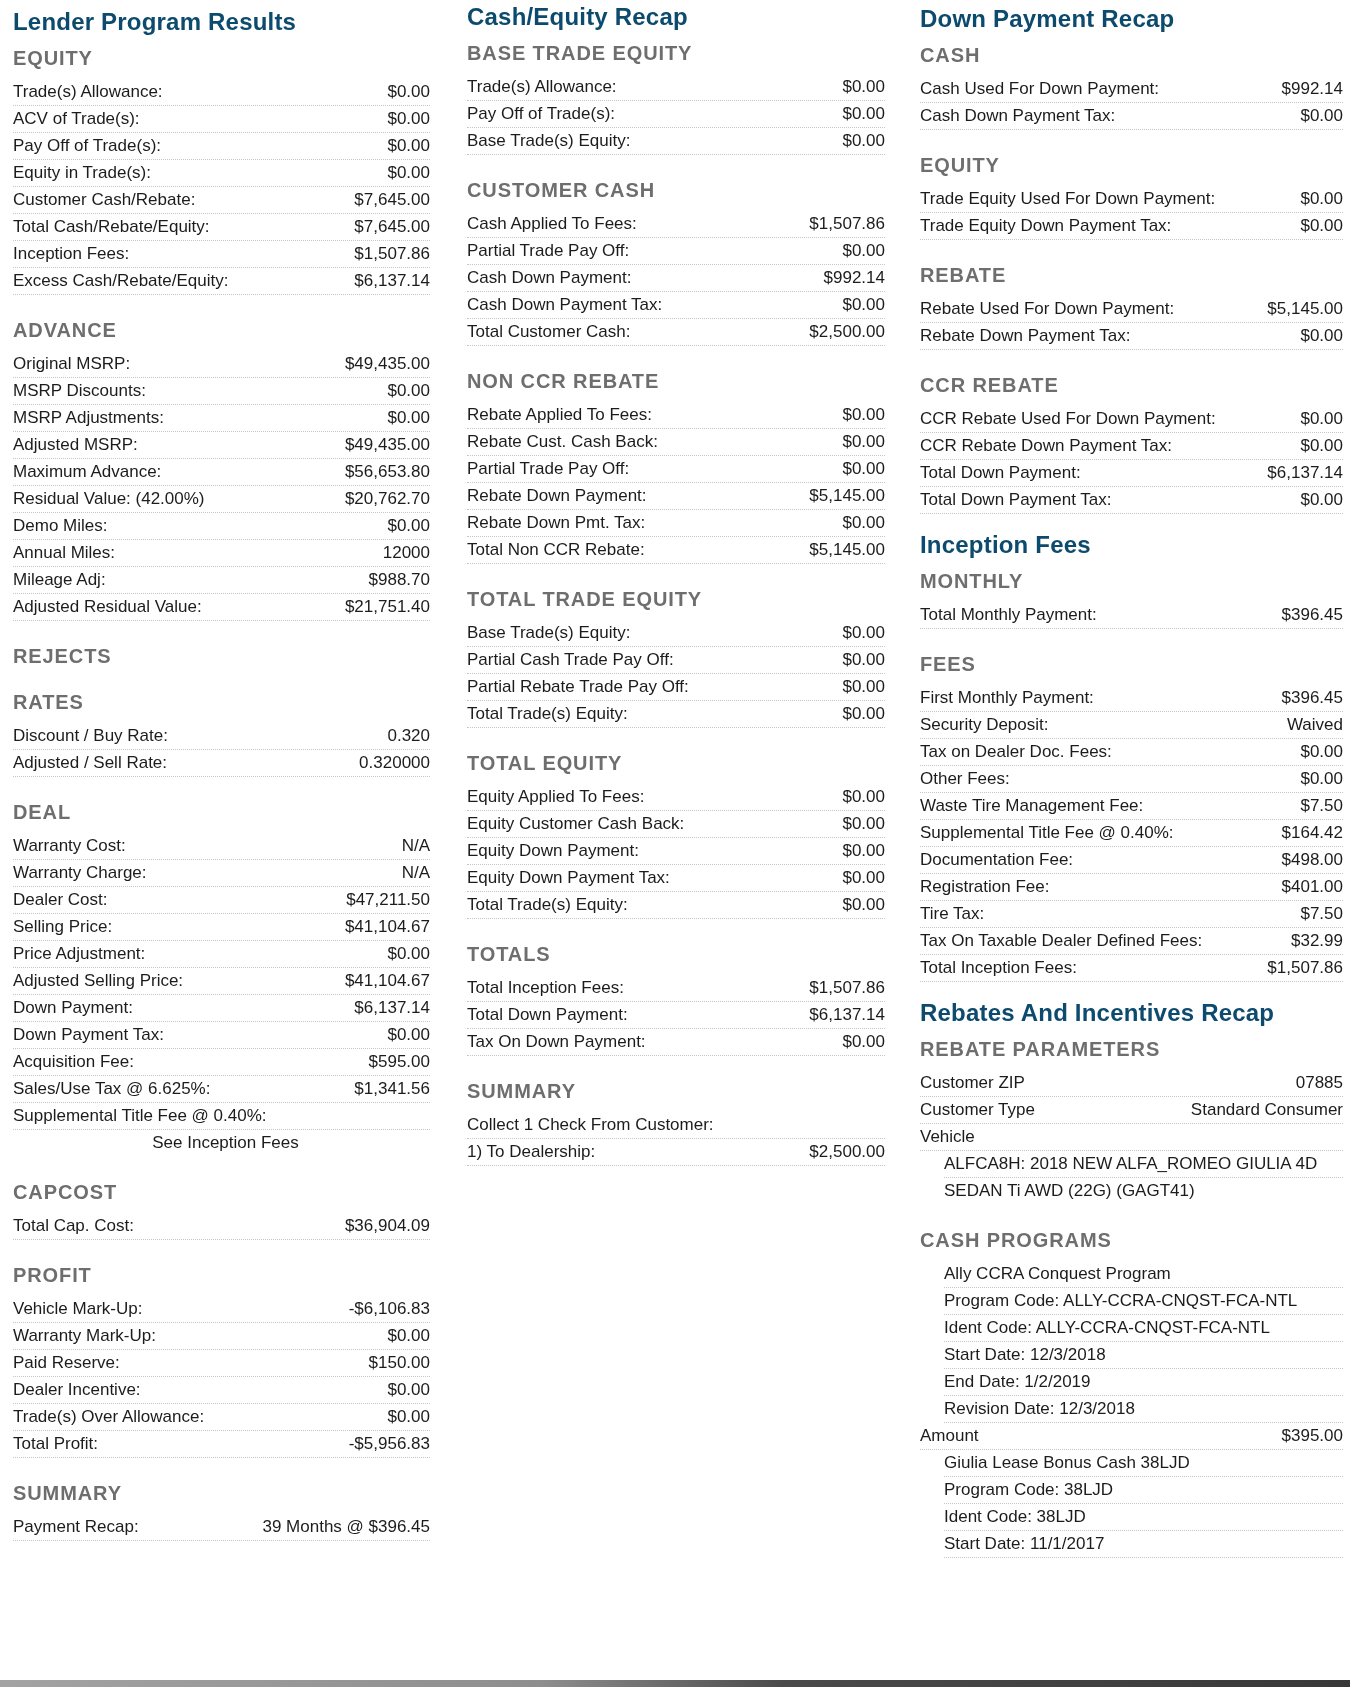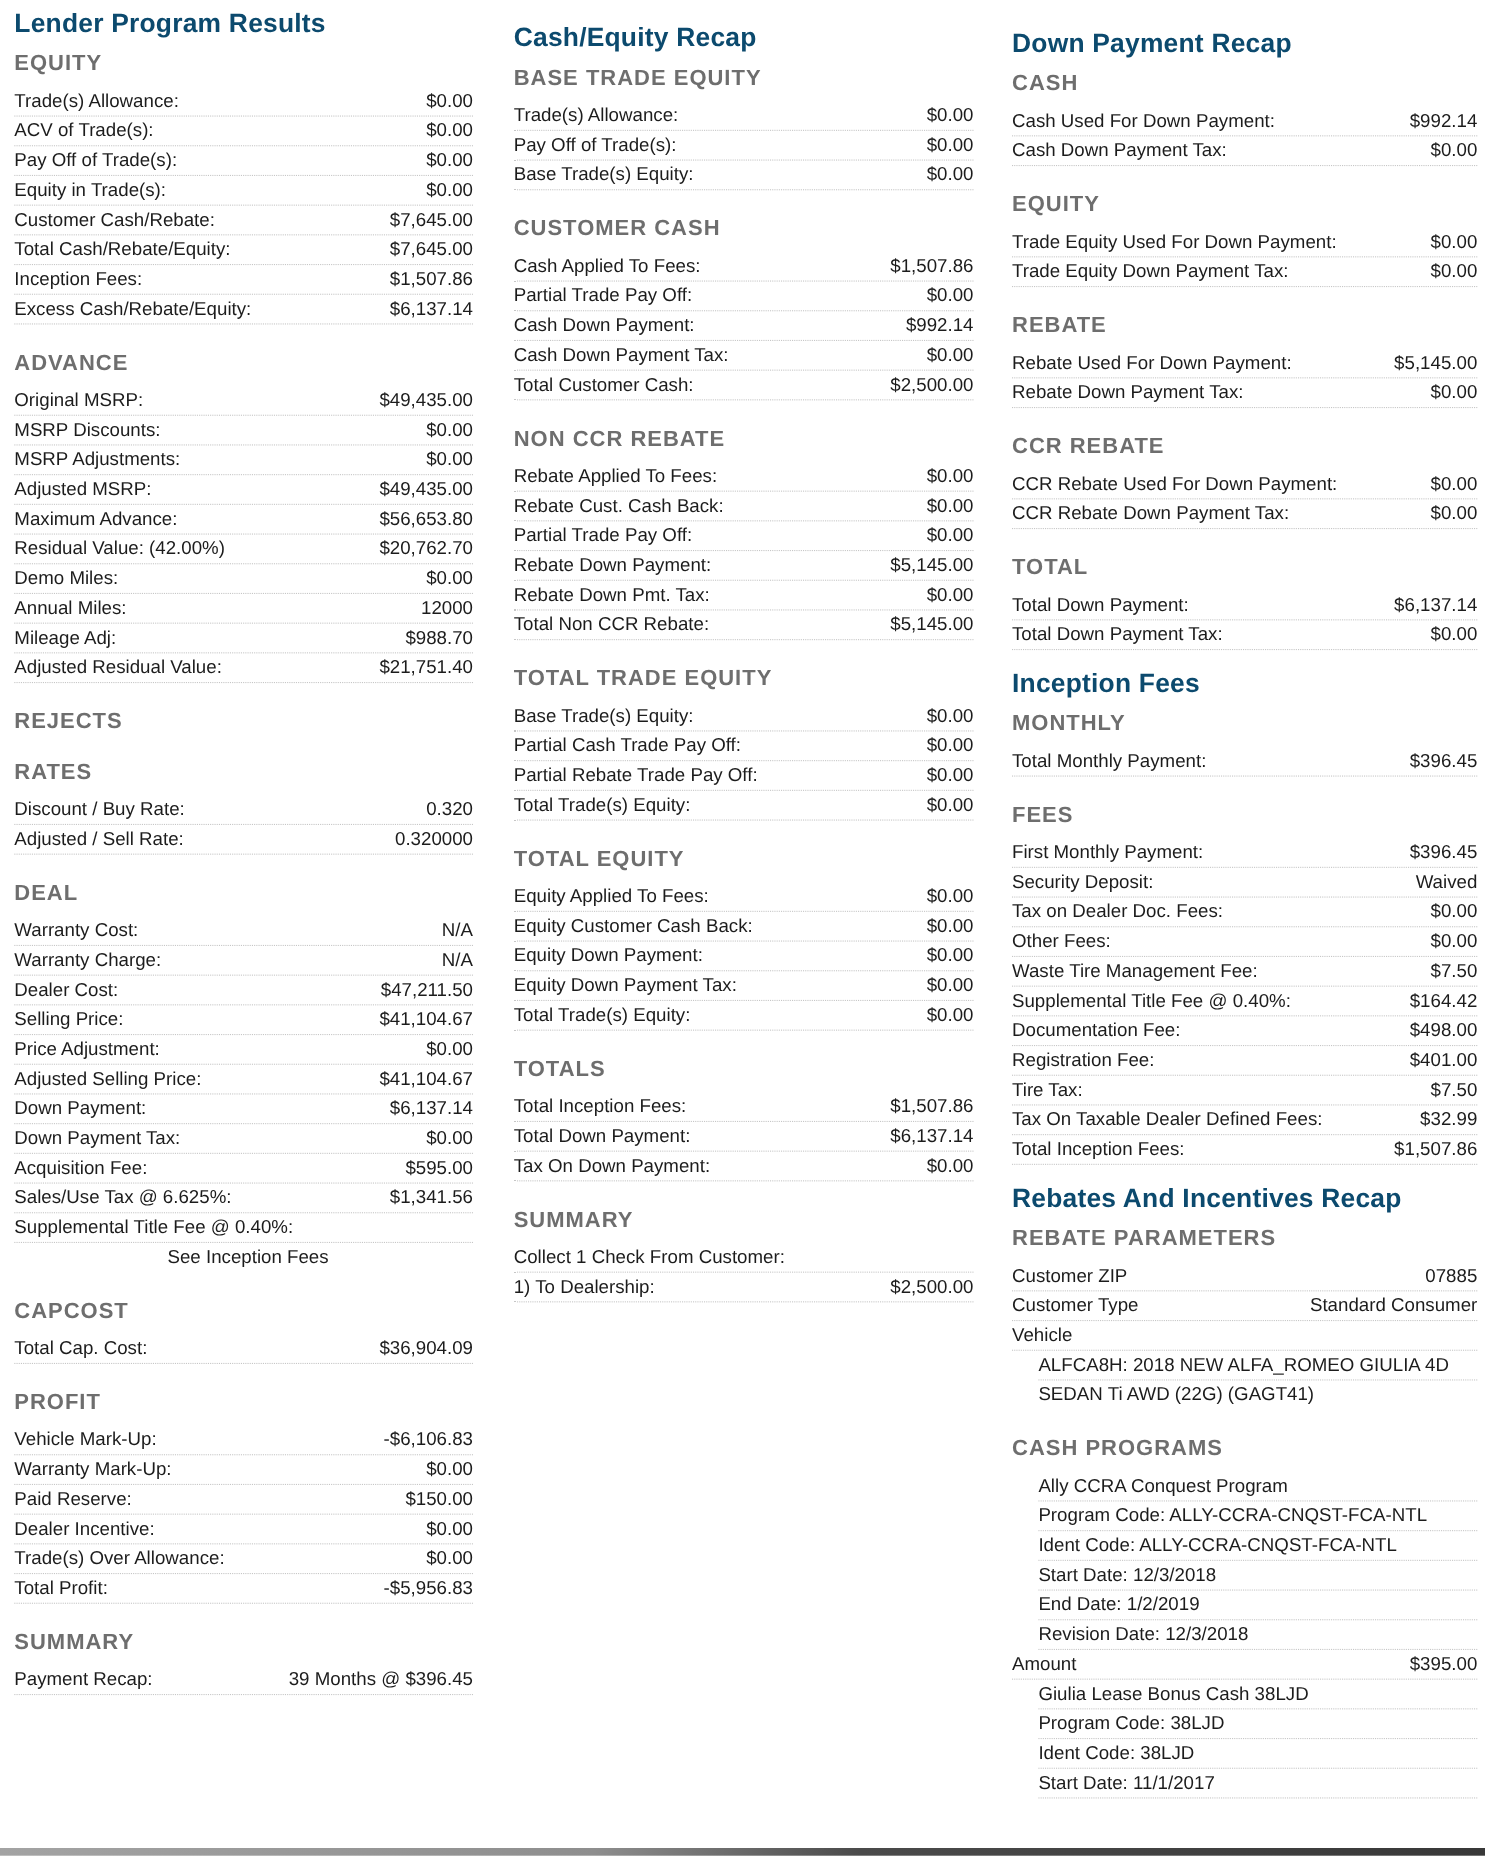--- a/index.html
+++ b/index.html
@@ -4,22 +4,22 @@
 <style>
   html,body{margin:0;padding:0;}
   body{
     width:1350px;height:1687px;position:relative;overflow:hidden;
     background:#ffffff;color:#1c1c1c;
     font-family:"Liberation Sans","DejaVu Sans",sans-serif;
     -webkit-font-smoothing:antialiased;
   }
   .col{position:absolute;top:0;}
   #col-lender-program-results{left:13px;width:417px;padding-top:7px;}
-  #col-cash-equity-recap{left:467px;width:418px;padding-top:20px;}
-  #col-down-payment-recap{left:920px;width:423px;padding-top:25px;}
+  #col-cash-equity-recap{left:467px;width:418px;padding-top:2px;}
+  #col-down-payment-recap{left:920px;width:423px;padding-top:4px;}
 
   .col-title{
     font-size:24px;font-weight:700;color:#0c4a6e;
     margin:0 0 10px 0;line-height:30px;letter-spacing:0.2px;
   }
   .col > .col-title:not(:first-child){margin-top:16px;}
 
   .section-heading{
     font-size:20px;font-weight:700;color:#6e6e6e;
     margin:24px 0 10px 0;line-height:22px;letter-spacing:0.9px;
@@ -367,21 +367,20 @@
       </div>
       <div class="section-heading">CCR REBATE</div>
       <div class="row">
         <span class="lbl">CCR Rebate Used For Down Payment:</span>
         <span class="val">$0.00</span>
       </div>
       <div class="row">
         <span class="lbl">CCR Rebate Down Payment Tax:</span>
         <span class="val">$0.00</span>
       </div>
-      <div class="section-heading">TOTAL</div>
       <div class="row">
         <span class="lbl">Total Down Payment:</span>
         <span class="val">$6,137.14</span>
       </div>
       <div class="row">
         <span class="lbl">Total Down Payment Tax:</span>
         <span class="val">$0.00</span>
       </div>
       <div class="col-title">Inception Fees</div>
       <div class="section-heading">MONTHLY</div>

